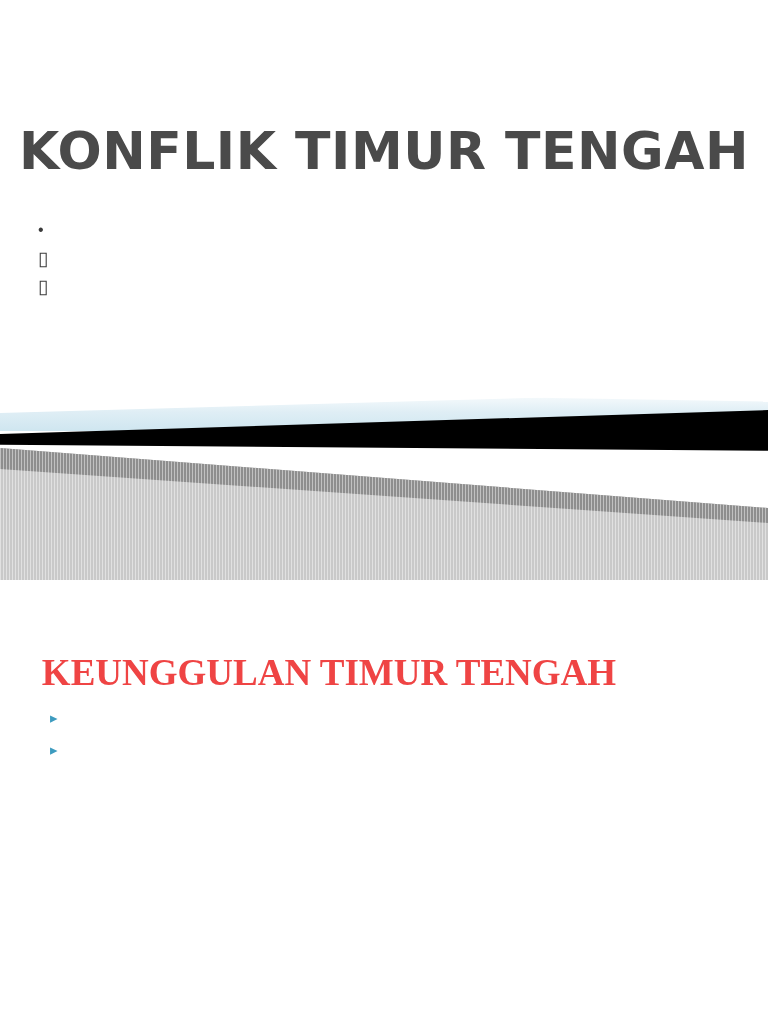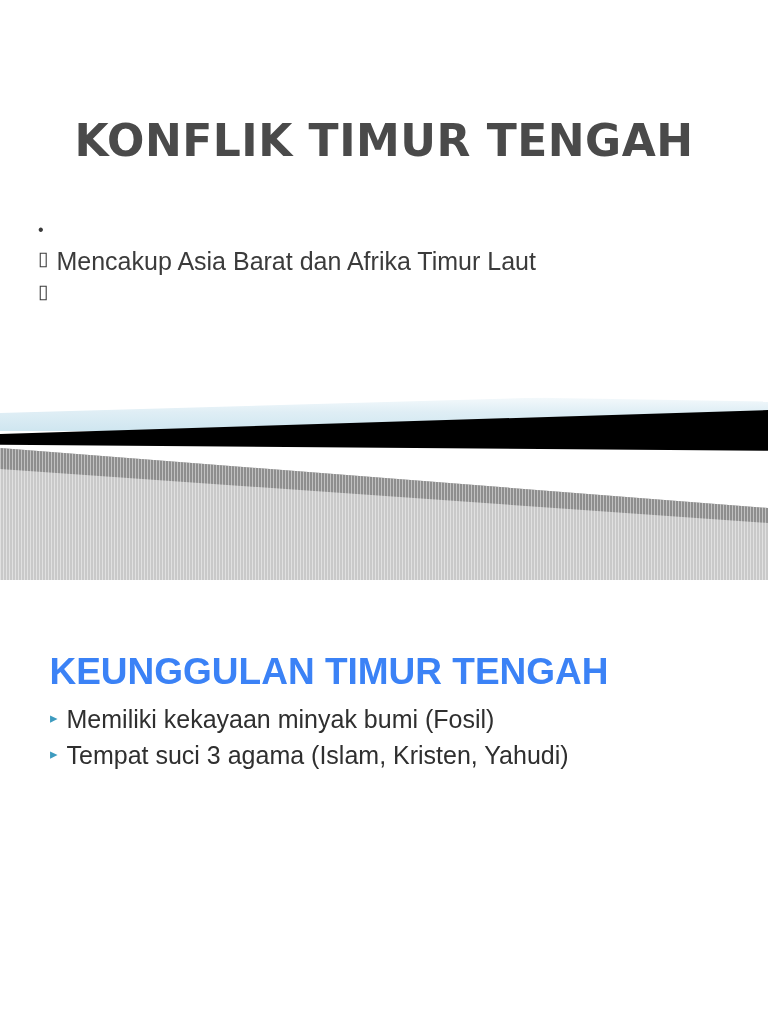--- a/index.html
+++ b/index.html
@@ -28,21 +28,21 @@
     top: 0;
     height: 600px;
   }
 
   .slide-1-title {
     position: absolute;
     top: 86px;
     left: 0;
     width: 768px;
     text-align: center;
-    font-size: 44px;
+    font-size: 52px;
     font-weight: bold;
     letter-spacing: 0.5px;
     color: #4a4a4a;
     font-family: "DejaVu Sans", sans-serif;
     white-space: nowrap;
   }
 
   .slide-1-body {
     position: absolute;
     top: 218px;
@@ -158,22 +158,22 @@
     height: 424px;
   }
   .slide-2-title {
     position: absolute;
     top: 26px;
     left: 0;
     width: 658px;
     text-align: center;
     font-size: 37px;
     font-weight: bold;
-    color: #3b82f6;
-    font-family: Liberation Sans, sans-serif;
+    color: #ef4444;
+    font-family: Liberation Serif, serif;
     white-space: nowrap;
   }
   .slide-2-body {
     position: absolute;
     top: 103px;
     left: 50px;
     width: 700px;
     color: #2f2f2f;
   }
   .arrow-line {
@@ -198,21 +198,20 @@
   <h1 class="slide-1-title">KONFLIK TIMUR TENGAH</h1>
 
   <div class="slide-1-body">
 
     <div class="bullet-line lvl1">
       <span class="mark">•</span>
     </div>
 
     <div class="bullet-line lvl2">
       <span class="mark">▯</span>
-      <span class="txt-wrap">Mencakup Asia Barat dan Afrika Timur Laut</span>
     </div>
 
     <div class="bullet-line lvl2">
       <span class="mark">▯</span>
     </div>
 
   </div>
 
   <div class="band-art">
     <div class="band-hairline"></div>
@@ -227,23 +226,21 @@
 </section>
 
 <section class="slide slide-2">
 
   <h1 class="slide-2-title">KEUNGGULAN TIMUR TENGAH</h1>
 
   <div class="slide-2-body">
 
     <div class="arrow-line">
       <span class="mark">▸</span>
-      <span class="txt-wrap">Memiliki kekayaan minyak bumi (Fosil)</span>
     </div>
 
     <div class="arrow-line">
       <span class="mark">▸</span>
-      <span class="txt-wrap">Tempat suci 3 agama (Islam, Kristen, Yahudi)</span>
     </div>
 
   </div>
 
 </section>
 
 </body></html>

